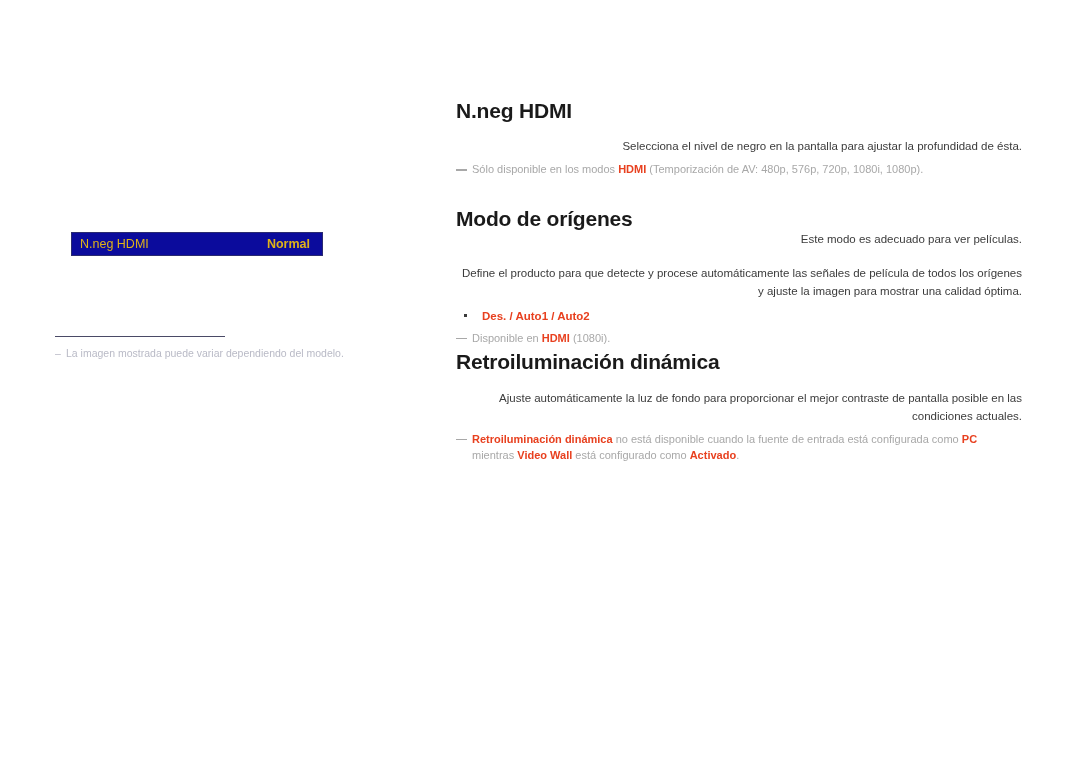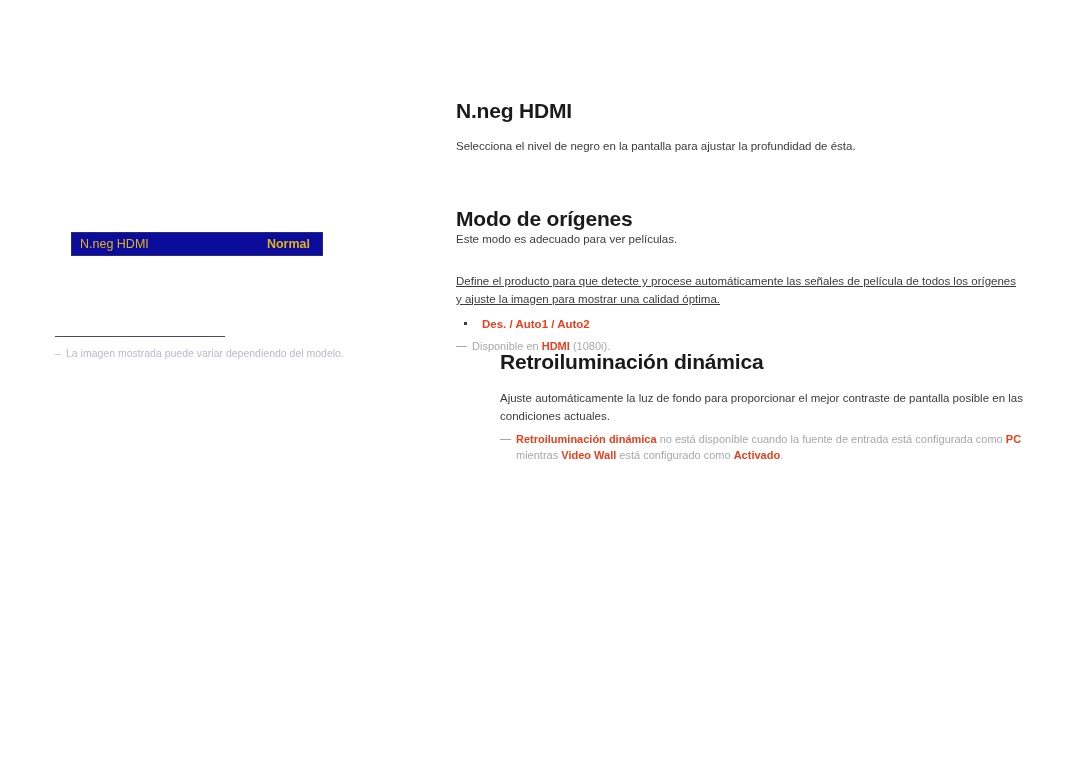--- a/index.html
+++ b/index.html
@@ -95,31 +95,32 @@
     font-size: 21px;
     font-weight: bold;
     color: #1a1a1a;
     margin: 0;
     letter-spacing: -0.2px;
     line-height: 1.15;
   }
 
   .sec-1 { position: absolute; left: 0; top: 99px;  width: 566px; }
   .sec-2 { position: absolute; left: 0; top: 207px; width: 566px; }
-  .sec-3 { position: absolute; left: 0; top: 350px; width: 566px; margin-left: 44px; }
+  .sec-3 { position: absolute; left: 0; top: 350px; width: 566px; }
 
   p.body-text {
     font-size: 11.5px;
     color: #3b3b3b;
     line-height: 1.55;
     margin: 0;
+    text-align: right;
   }
   .sec-1 p.body-text { margin-top: 15px; }
   .sec-2 p.body-text.first { }
-  .sec-2 p.body-text.second { margin-top: 24px; text-decoration: underline; }
+  .sec-2 p.body-text.second { margin-top: 16px; }
   .sec-3 p.body-text { margin-top: 16px; }
 
   ul.opt-list {
     list-style: none;
     margin: 7px 0 0 0;
     padding: 0;
   }
   ul.opt-list li {
     position: relative;
     padding-left: 26px;
@@ -179,20 +180,24 @@
       </div>
     </div>
 
   </div>
 
   <div class="right-col">
 
     <section class="sec-1">
       <h2 class="section-title">N.neg HDMI</h2>
       <p class="body-text">Selecciona el nivel de negro en la pantalla para ajustar la profundidad de ésta.</p>
+      <div class="note">
+        <span class="note-dash"></span>
+        <span><span>Sólo disponible en los modos </span><span class="hl">HDMI</span><span> (Temporización de AV: 480p, 576p, 720p, 1080i, 1080p).</span></span>
+      </div>
     </section>
 
     <section class="sec-2">
       <h2 class="section-title">Modo de orígenes</h2>
       <p class="body-text first">Este modo es adecuado para ver películas.</p>
       <p class="body-text second">Define el producto para que detecte y procese automáticamente las señales de película de todos los orígenes y ajuste la imagen para mostrar una calidad óptima.</p>
       <ul class="opt-list">
         <li>
           <span class="sq-bullet"></span>
           <span>Des. / Auto1 / Auto2</span>

